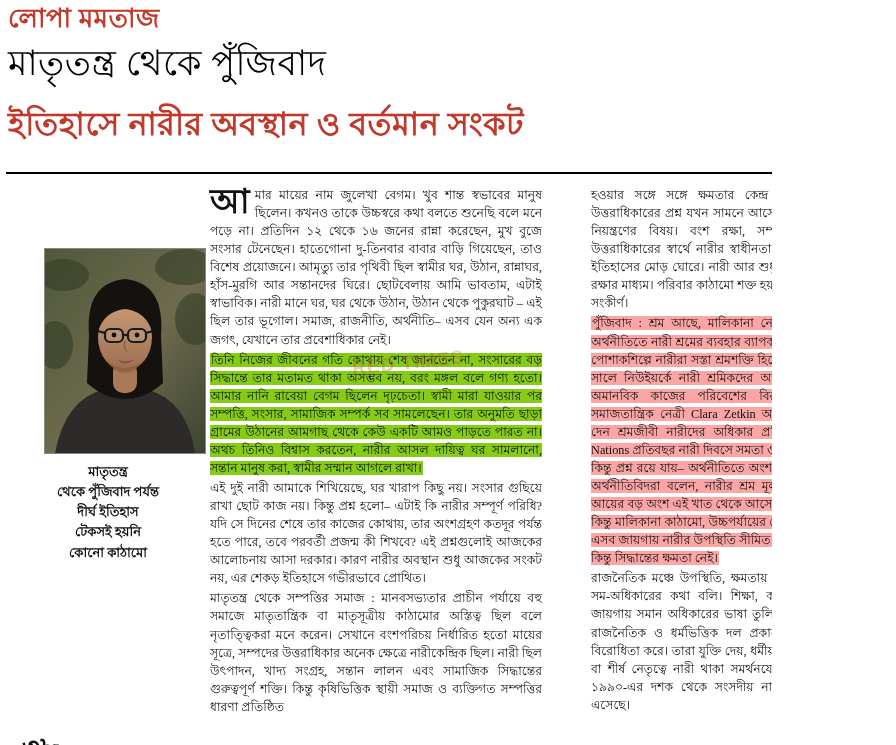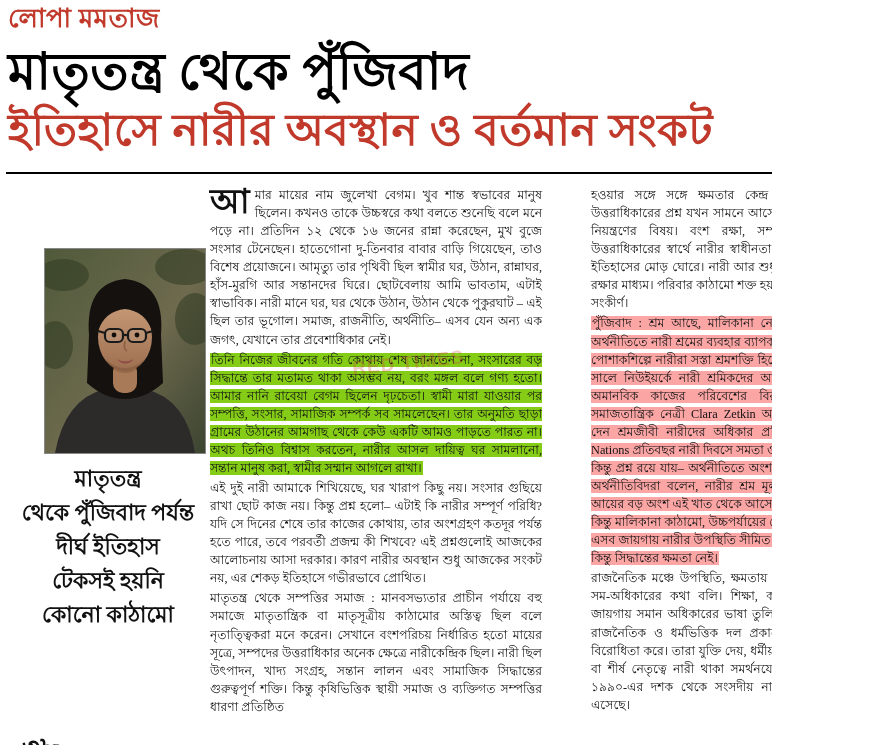--- a/index.html
+++ b/index.html
@@ -17,28 +17,28 @@
   .byline{
     position:absolute;left:8px;top:6px;
     font-family:"Liberation Serif", serif;
     font-size:26px;font-weight:bold;color:#c0392b;
     letter-spacing:0.5px;
     line-height:1;
   }
   .headline1{
     position:absolute;left:8px;top:46px;
     font-family:"Liberation Serif", serif;
-    font-size:51px;font-weight:bold;color:#000;
+    font-size:35px;font-weight:normal;color:#000;
     line-height:1.05;
     letter-spacing:0.5px;
   }
   .headline2{
     position:absolute;left:8px;top:108px;
     font-family:"Liberation Serif", serif;
-    font-size:44px;font-weight:bold;color:#c0392b;
+    font-size:32px;font-weight:bold;color:#c0392b;
     line-height:1.05;
     letter-spacing:0.5px;
   }
   .rule{
     position:absolute;left:6px;top:172px;width:884px;height:2px;
     background:#000;
   }
 
   
   .photo-wrap{
@@ -46,21 +46,21 @@
     width:160px;height:204px;
     border:1px solid #888;
     overflow:hidden;
     background:#6f6a5f;
   }
   .photo-wrap svg{display:block;width:100%;height:100%;}
   .caption{
     position:absolute;left:8px;top:462px;width:200px;
     text-align:center;
     font-family:"Liberation Serif", serif;
-    font-size:22px;line-height:1.55;color:#111;
+    font-size:13px;line-height:1.55;color:#111;
     font-weight:600;
   }
   .caption div{white-space:nowrap;}
   .page-num{
     position:absolute;left:22px;top:726px;
     font-family:"Liberation Serif", serif;
     font-size:28px;font-weight:bold;color:#111;
   }
 
   

